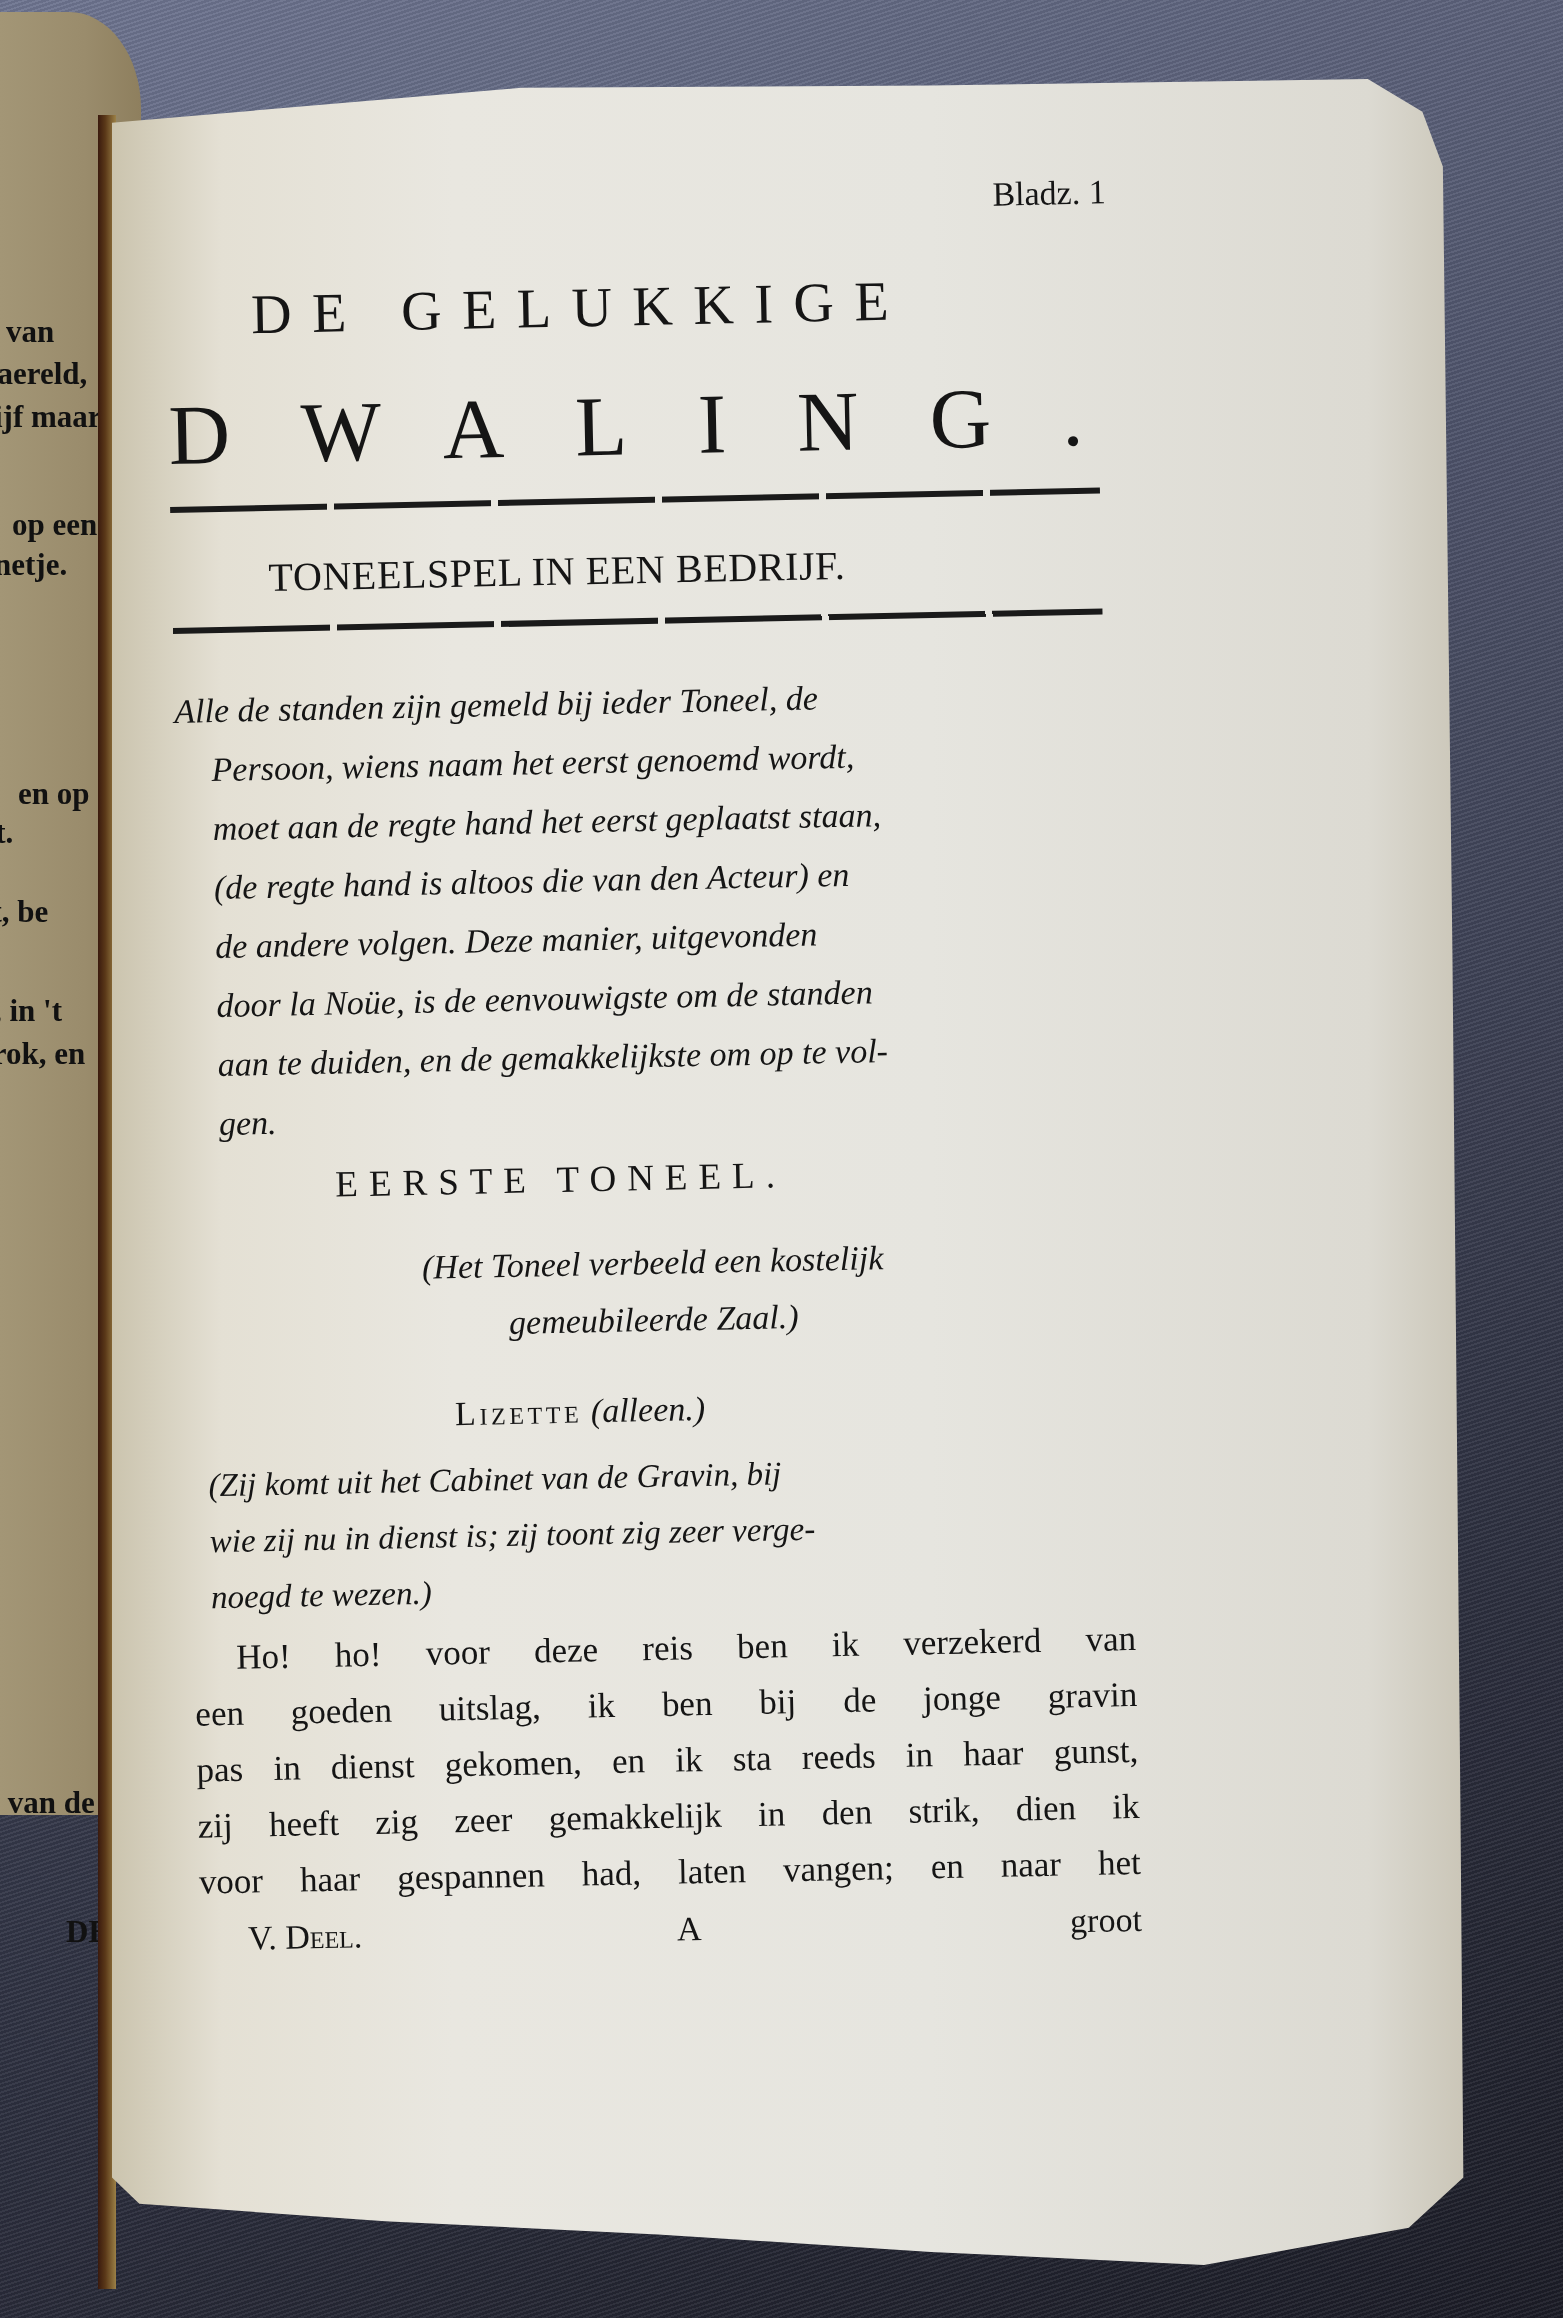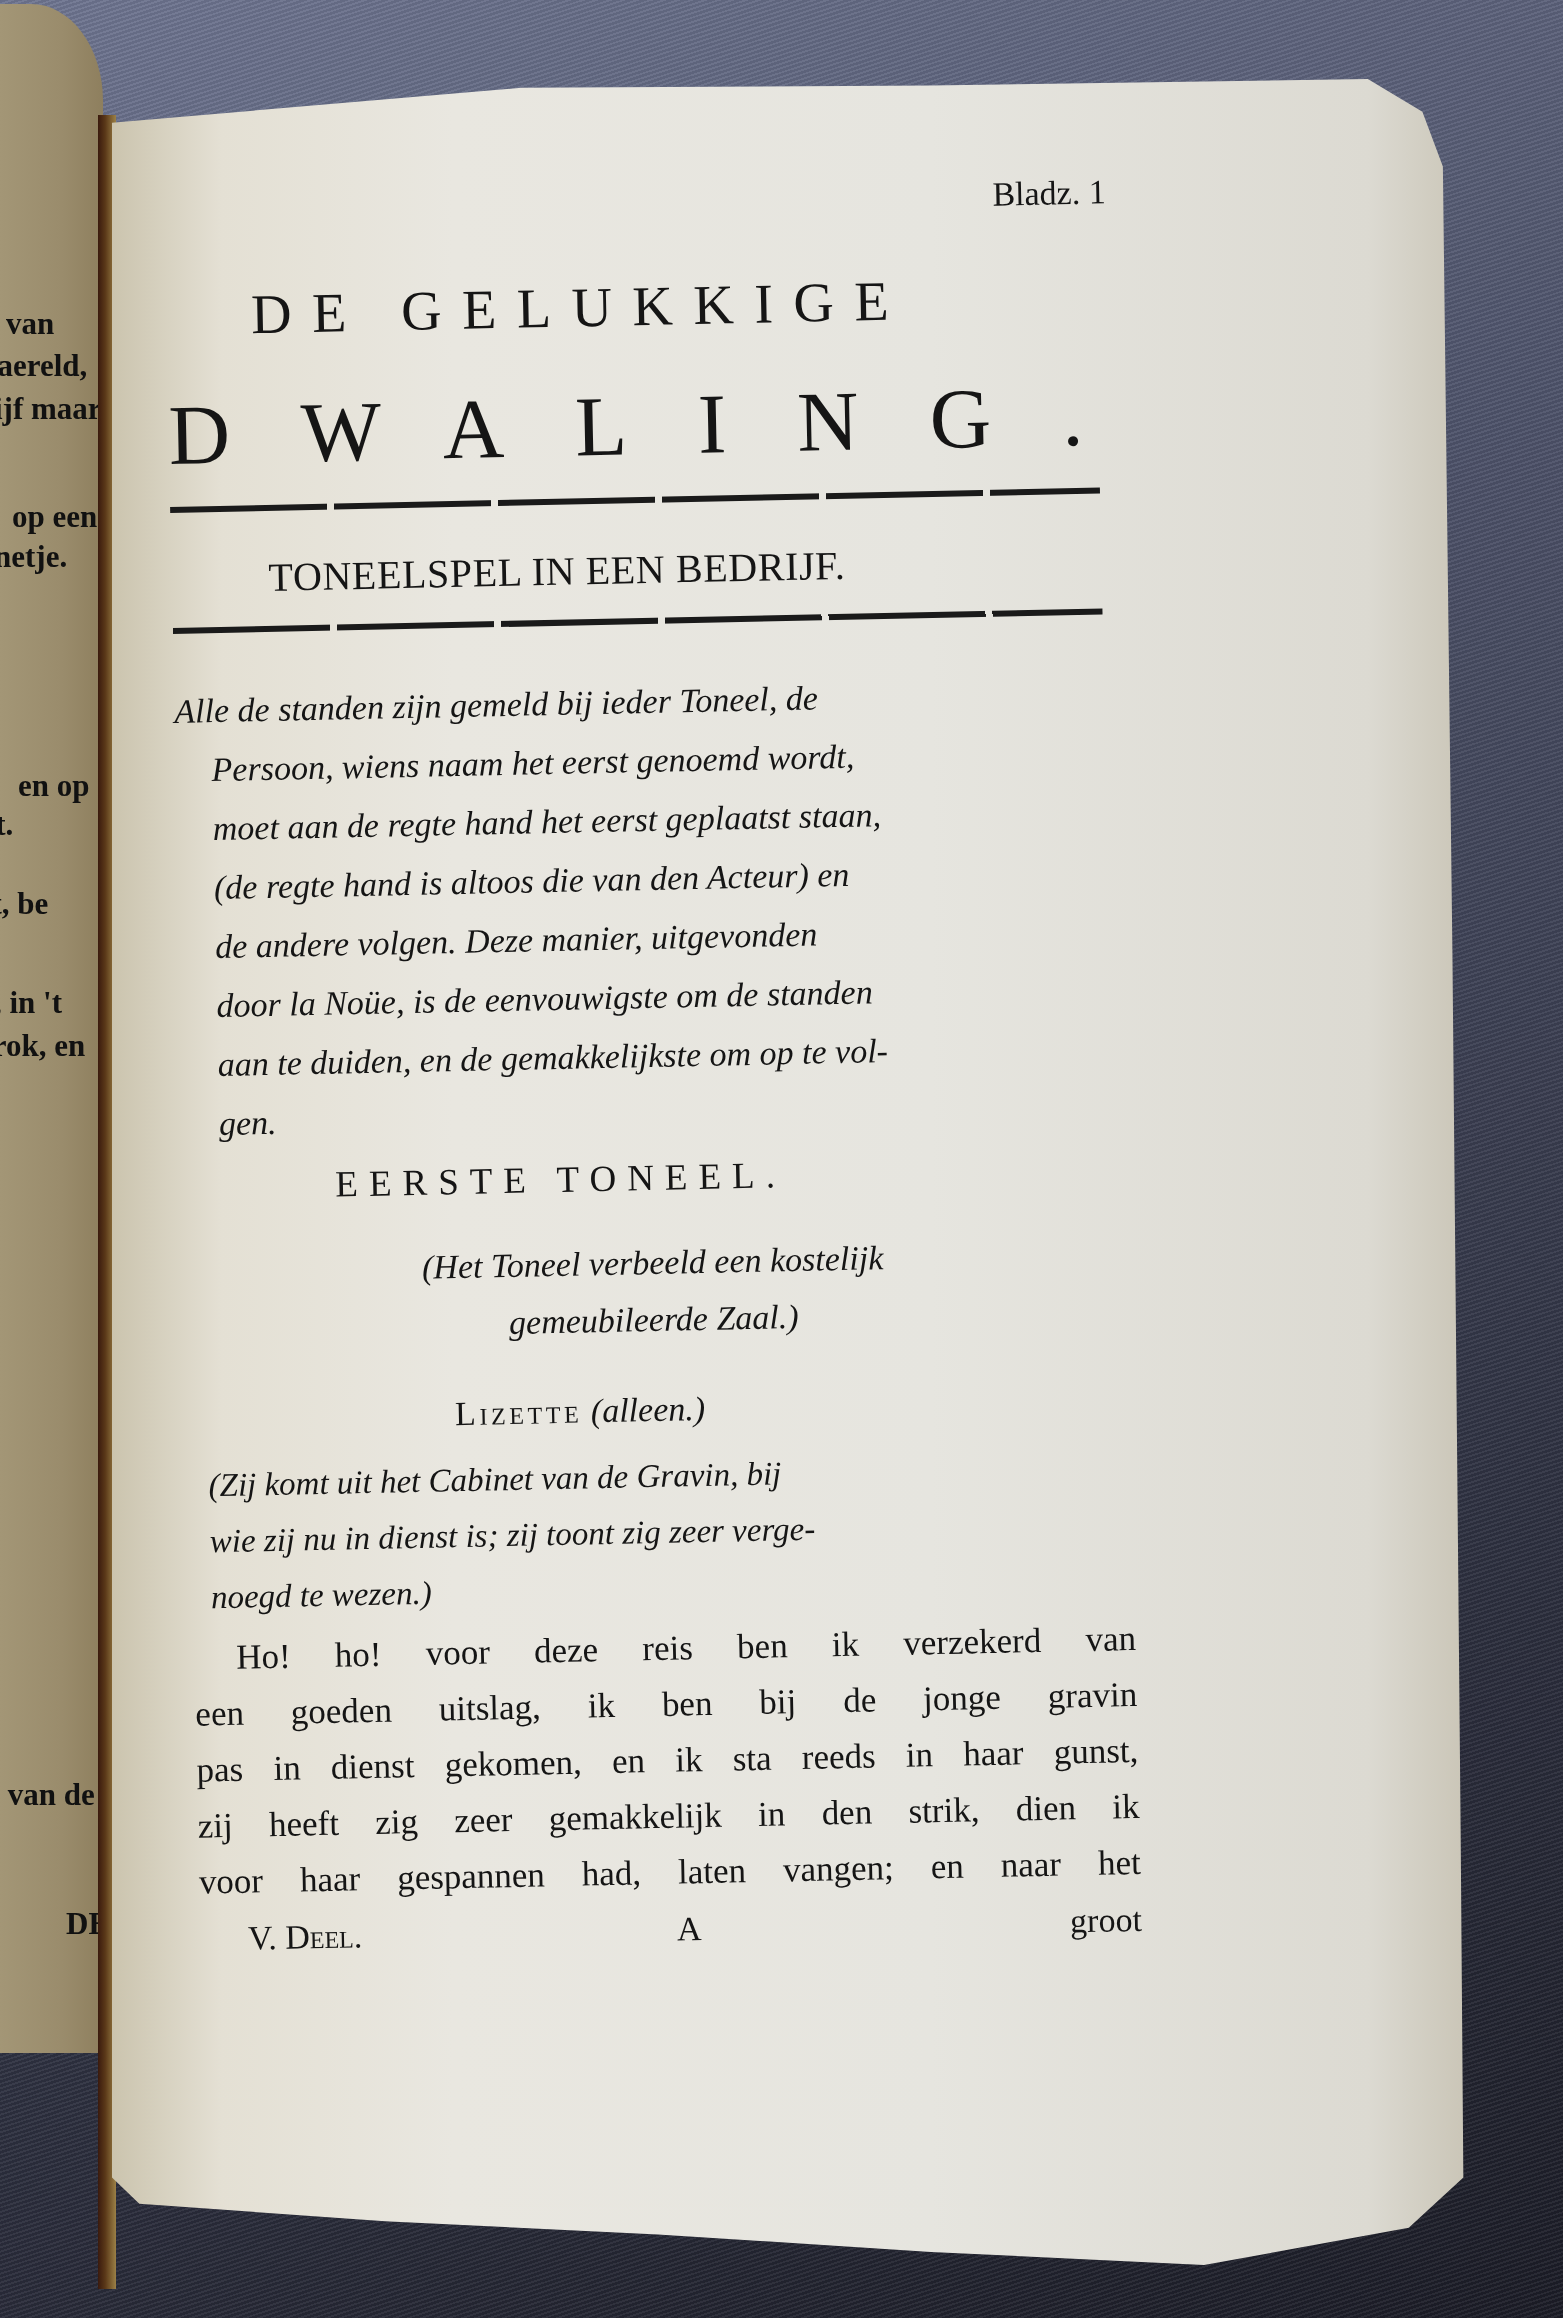--- a/index.html
+++ b/index.html
@@ -7,23 +7,24 @@
     width: 1563px; height: 2319px; position: relative; overflow: hidden;
     background: linear-gradient(160deg, #6e7590 0%, #4c5168 35%, #2f3242 70%, #1b1c26 100%);
     font-family: "DejaVu Serif", serif;
   }
   .cloth {
     position: absolute; inset: 0;
     background-image: repeating-linear-gradient(-18deg, rgba(255,255,255,0.06) 0 1.8px, rgba(0,0,0,0.06) 1.8px 4.2px);
   }
   
   .left-page {
-    position: absolute; left: 0; top: 4px; width: 103px; height: 2049px;
+    position: absolute; left: 0; top: 12px; width: 103px; height: 1803px;
     background: linear-gradient(90deg, #a39676 0%, #9a8c6c 60%, #8e7f5e 100%);
     border-top-right-radius: 72px 97px;
+    padding-left: 38px;
   }
   .gutter {
     position: absolute; left: 98px; top: 115px; width: 18px; height: 2174px;
     background: linear-gradient(90deg, #3a1a0e 0%, #5a3818 40%, #9b8046 100%);
   }
   .left-frag {
     position: absolute; font-family: "Liberation Serif", serif; font-weight: bold;
     color: #111; font-size: 31px; white-space: nowrap;
   }
   

